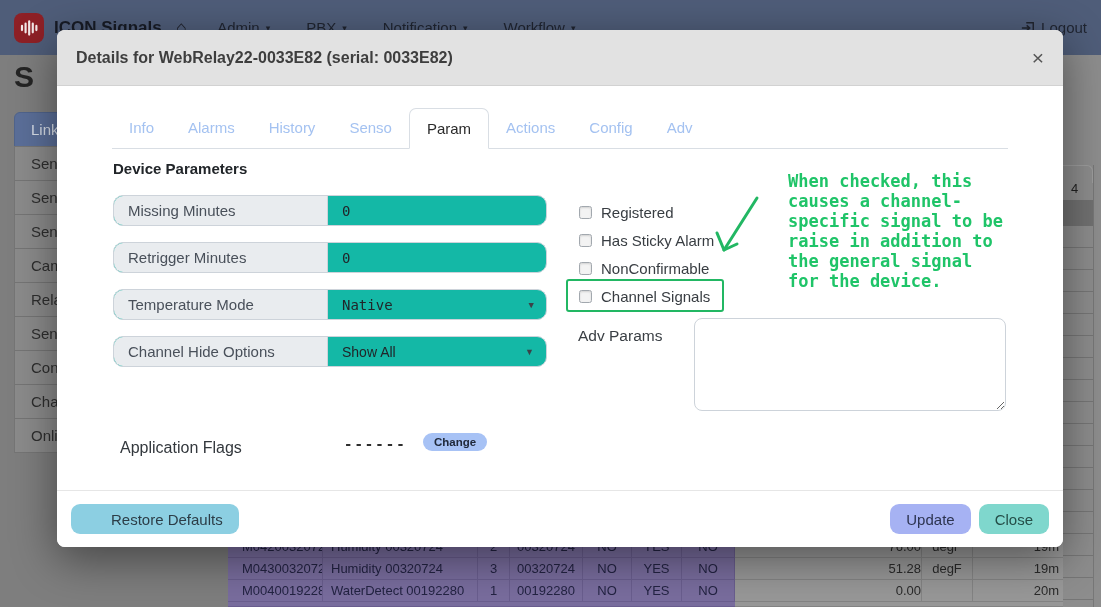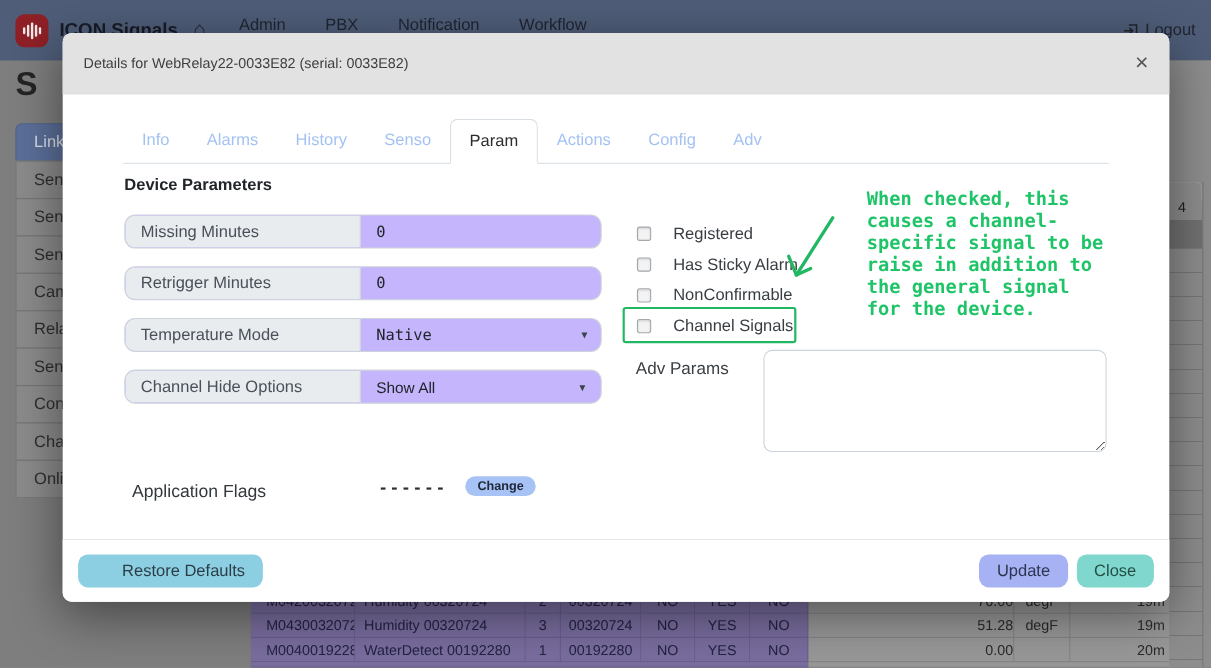--- a/index.html
+++ b/index.html
@@ -13,21 +13,21 @@
   .navbar {
     position:absolute; top:0; left:0; width:1101px; height:55px;
     background:#4f5d79; display:flex; align-items:center; color:#20242e;
   }
   .logo {
     width:30px; height:30px; border-radius:8px; background:#8e2026;
     margin-left:14px; display:flex; align-items:center; justify-content:center; flex:0 0 auto;
   }
   .brand-text { font-size:17px; font-weight:bold; color:#171b25; margin-left:10px; white-space:nowrap; }
   .home-icon { margin-left:14px; font-size:19px; color:#20242e; }
-  .nav-item { display:flex; align-items:center; font-size:15px; color:#1f2430; white-space:nowrap;flex-direction:column; }
+  .nav-item { display:flex; align-items:center; font-size:15px; color:#1f2430; white-space:nowrap; }
   .nav-item .caret { font-size:9px; margin-left:6px; }
   .nav-admin { margin-left:30px; }
   .nav-pbx, .nav-notification, .nav-workflow { margin-left:36px; }
   .logout { margin-left:auto; margin-right:14px; display:flex; align-items:center; gap:6px; font-size:15px; color:#1f2430; }
 
   
   .page-title { position:absolute; left:14px; top:60px; font-size:30px; font-weight:bold; color:#242424; }
   .side-list { position:absolute; left:14px; top:112px; width:130px; list-style:none; }
   .side-item {
     height:35px; line-height:34px; padding-left:16px; font-size:15px; color:#2e2e2e;
@@ -67,45 +67,45 @@
 
   
   .modal {
     position:absolute; left:57px; top:30px; width:1006px; height:517px;
     background:#fff; border-radius:8px; box-shadow:0 12px 45px rgba(0,0,0,0.45); z-index:10;
   }
   .modal-header {
     height:56px; background:#e2e2e2; border-radius:8px 8px 0 0;
     display:flex; align-items:center; padding:0 19px; border-bottom:1px solid #d2d2d2;
   }
-  .modal-title { font-size:13px; font-weight:normal; color:#3e3e3e; }
+  .modal-title { font-size:16px; font-weight:bold; color:#3e3e3e; }
   .modal-close { margin-left:auto; font-size:21px; color:#555; line-height:1; cursor:default; }
 
   .tabs { position:absolute; left:55px; right:55px; top:78px; height:41px; display:flex; border-bottom:1px solid #d9dee4; }
   .tab { padding:0 17px; line-height:40px; font-size:15px; color:#a4c2f1; white-space:nowrap; }
   .tab.active {
     background:#fff; border:1px solid #d9dee4; border-bottom:1px solid #fff;
     border-radius:7px 7px 0 0; color:#2b2b2b; margin-bottom:-1px;
   }
 
   .section-heading { position:absolute; left:56px; top:130px; font-size:15px; font-weight:bold; color:#212529; }
 
   .fgroup {
     position:absolute; left:56px; width:434px; height:31px; display:flex;
-    border:1px solid #cdd3da; border-radius:10px; overflow:hidden; background:#c4b5fd;
+    border:1px solid #cdd3da; border-radius:10px; overflow:hidden; background:#14b8a6;
   }
   .fgroup .addon {
     width:214px; background:#e9ecef; border-right:1px solid #cdd3da;
     display:flex; align-items:center; padding-left:14px; font-size:15px; color:#49505a;
   }
   .fgroup .value { flex:1; display:flex; align-items:center; padding-left:14px; font-size:14px; color:#212529; }
   .value.mono { font-family:"DejaVu Sans Mono",monospace; }
   .caret-down { margin-left:auto; margin-right:12px; font-size:9px; color:#3c4248; }
 
-  .cbrow { position:absolute; left:522px; height:18px; display:flex; align-items:center; gap:20px; font-size:15px; color:#383d42; }
+  .cbrow { position:absolute; left:522px; height:18px; display:flex; align-items:center; gap:9px; font-size:15px; color:#383d42; }
   .cbbox {
     width:13px; height:13px; border:1px solid #a2a8ae; background:#f3f3f3;
     border-radius:2.5px; box-shadow:inset 0 1px 2px rgba(0,0,0,0.14); flex:0 0 auto;
   }
   .green-box { position:absolute; left:509px; top:249px; width:158px; height:33px; border:2.5px solid #22b763; border-radius:3px; }
   .arrow-svg { position:absolute; left:640px; top:160px; width:80px; height:85px; }
 
   .annotation {
     position:absolute; left:731px; top:141px; width:255px;
     font-family:"DejaVu Sans Mono",monospace; font-size:17px; font-weight:bold;

